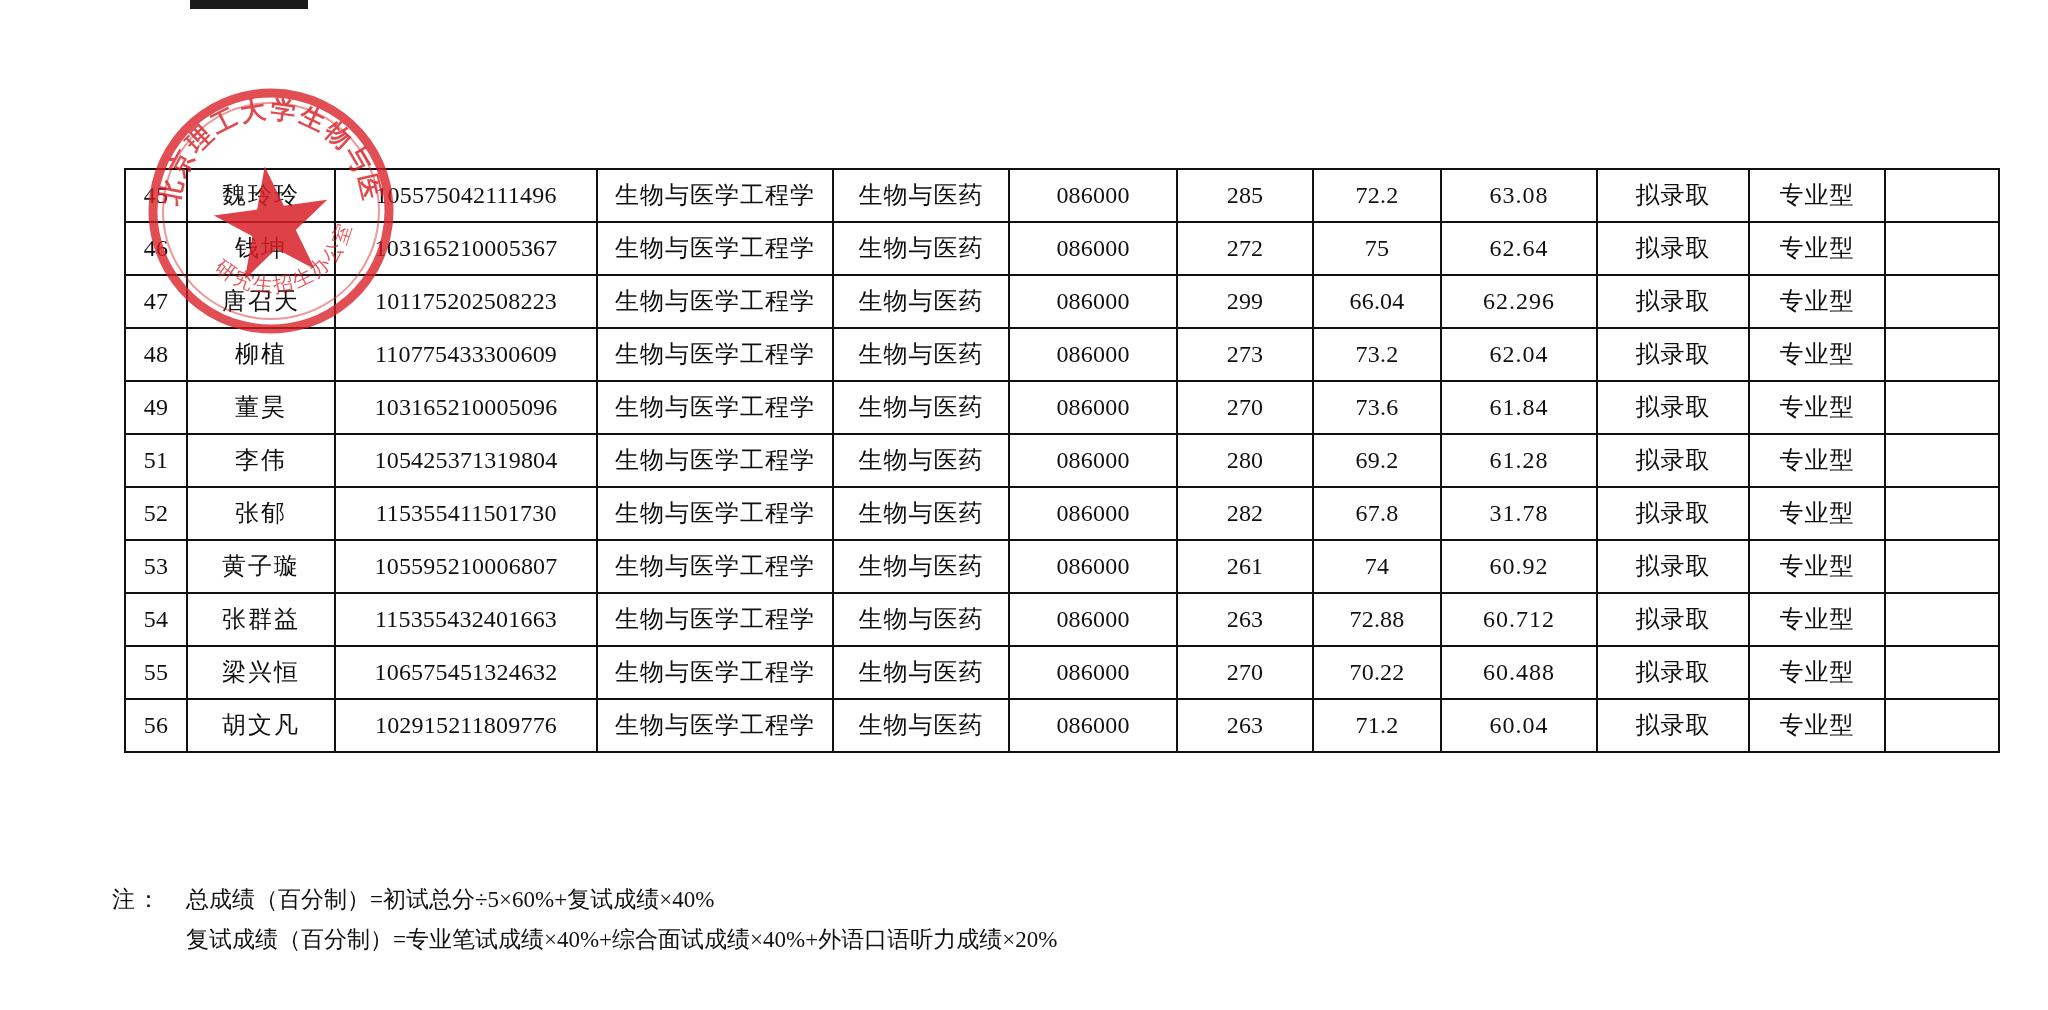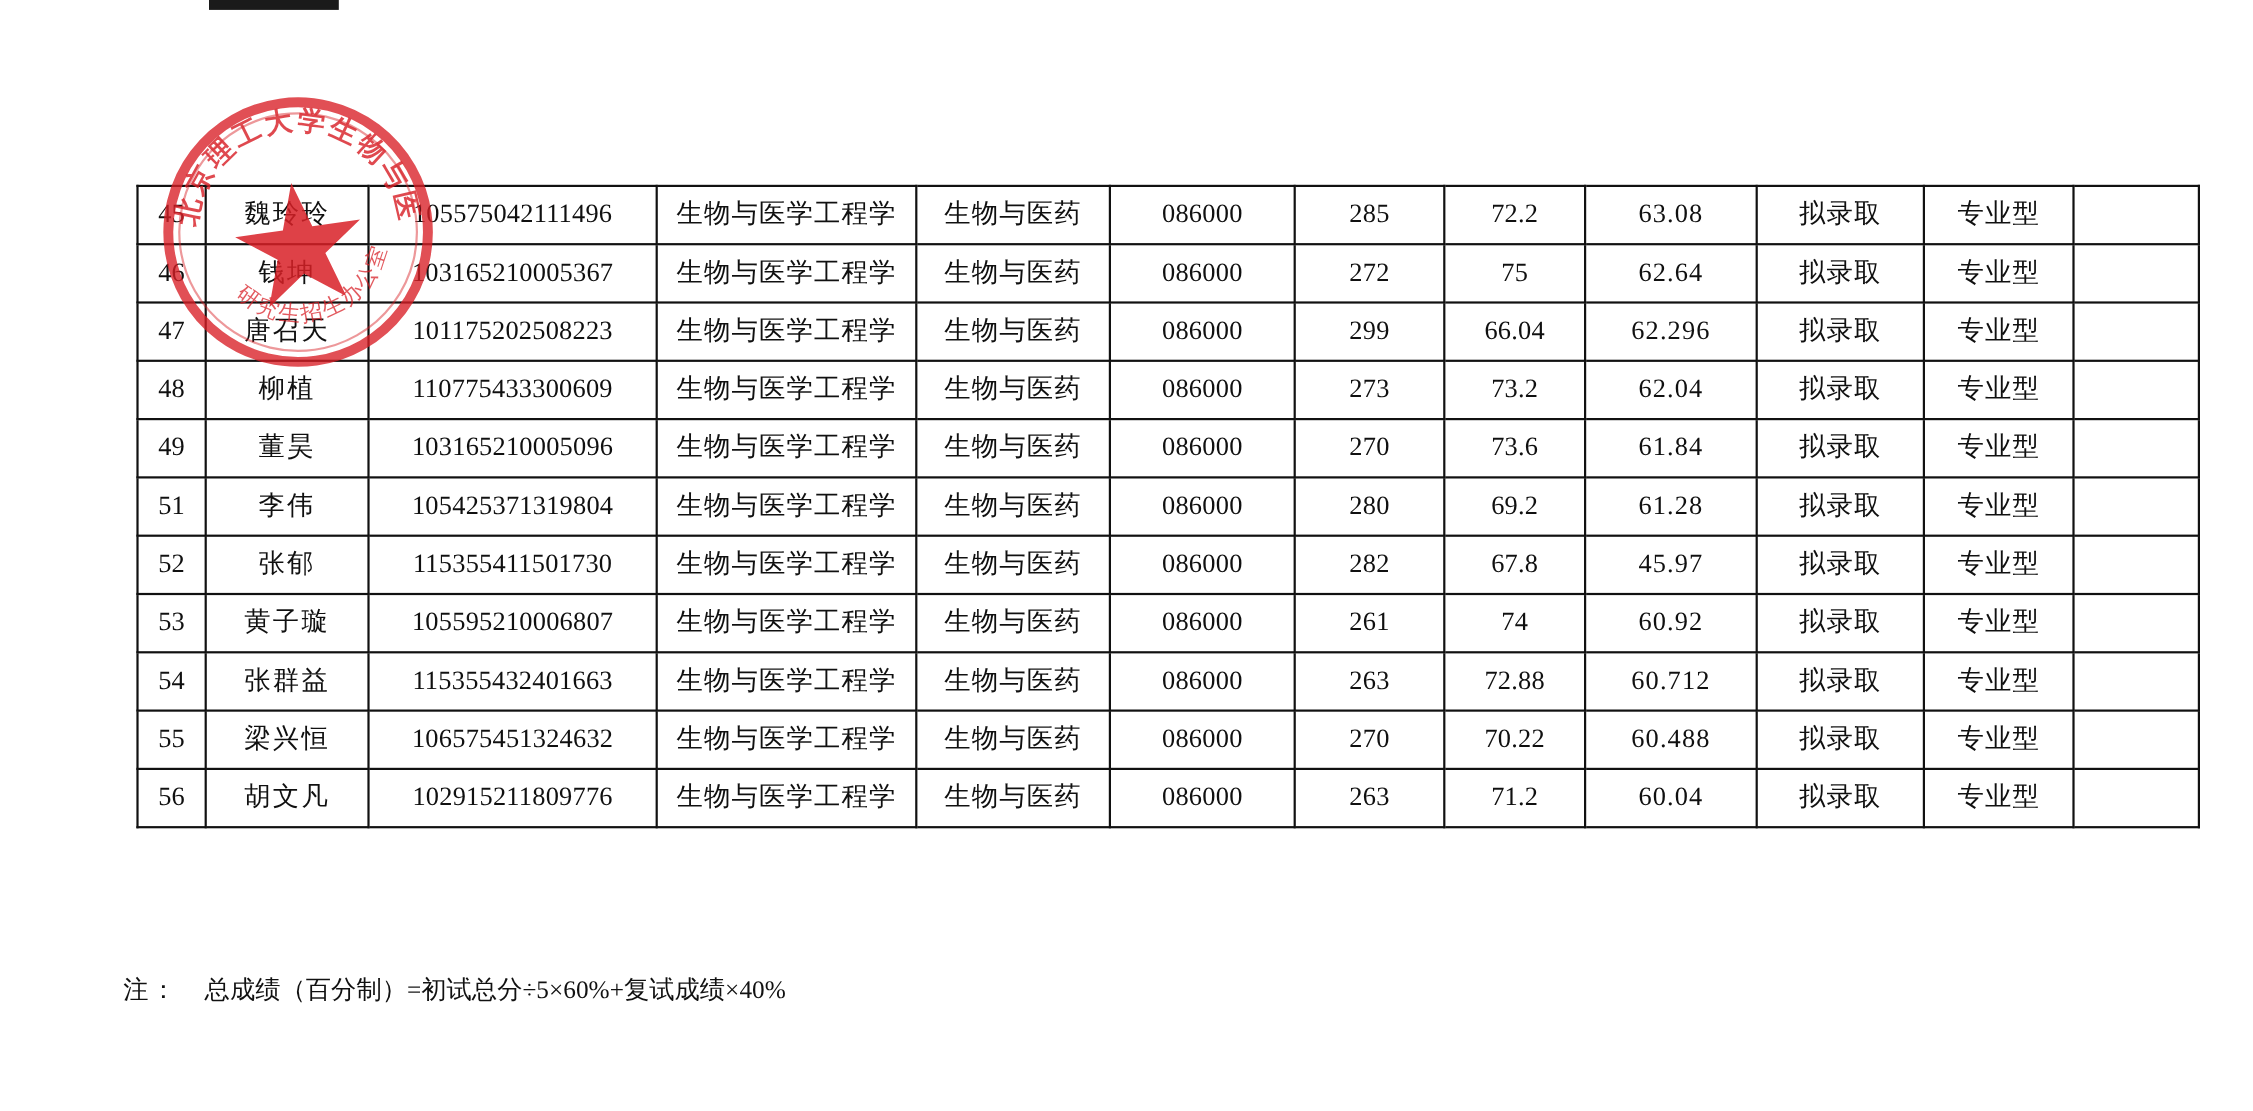--- a/index.html
+++ b/index.html
@@ -231,21 +231,21 @@
           </tr>
           <tr>
             <td class="num">52</td>
             <td class="name">张郁</td>
             <td class="num">115355411501730</td>
             <td class="major">生物与医学工程学</td>
             <td class="field">生物与医药</td>
             <td class="num">086000</td>
             <td class="num">282</td>
             <td class="num">67.8</td>
-            <td class="total">45.97</td>
+            <td class="total">31.78</td>
             <td class="status">拟录取</td>
             <td class="type">专业型</td>
             <td></td>
           </tr>
           <tr>
             <td class="num">53</td>
             <td class="name">黄子璇</td>
             <td class="num">105595210006807</td>
             <td class="major">生物与医学工程学</td>
             <td class="field">生物与医药</td>
@@ -318,15 +318,18 @@
         </text>
         <polygon fill="#d81f26" opacity="0.92" points="131,86 144.5,127.6 188.3,127.6 152.9,153.3 166.4,194.9 131,169.2 95.6,194.9 109.1,153.3 73.7,127.6 117.5,127.6"></polygon>
       </g>
     </svg>
   </div>
 
   <div class="notes">
     <div>
       <span class="label">注：</span><span>总成绩（百分制）=初试总分÷5×60%+复试成绩×40%</span>
     </div>
+    <div class="line2">
+      <span>复试成绩（百分制）=专业笔试成绩×40%+综合面试成绩×40%+外语口语听力成绩×20%</span>
+    </div>
   </div>
 
 </div>
 
 </body></html>

